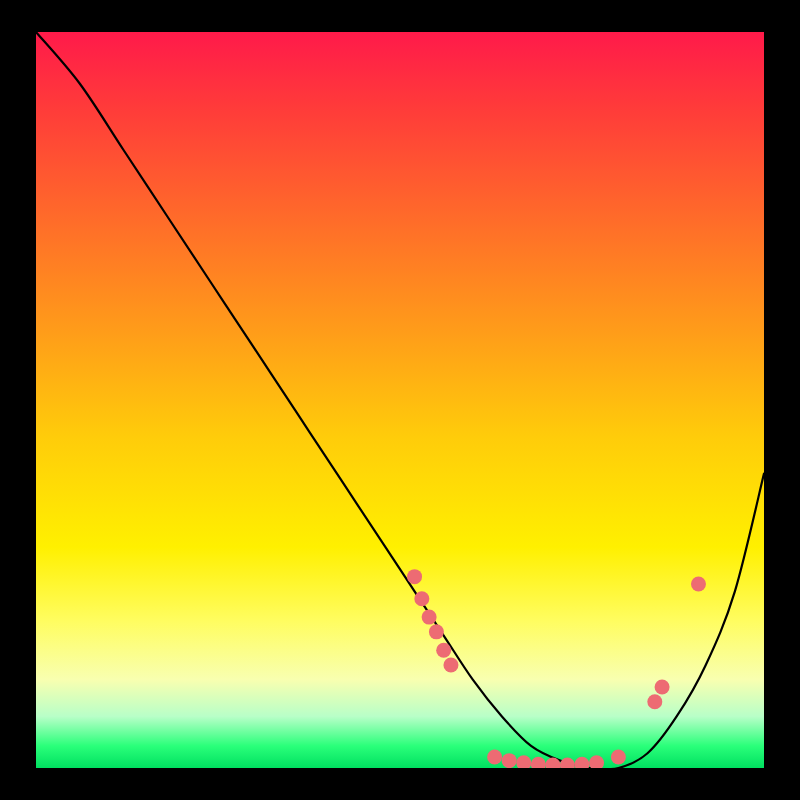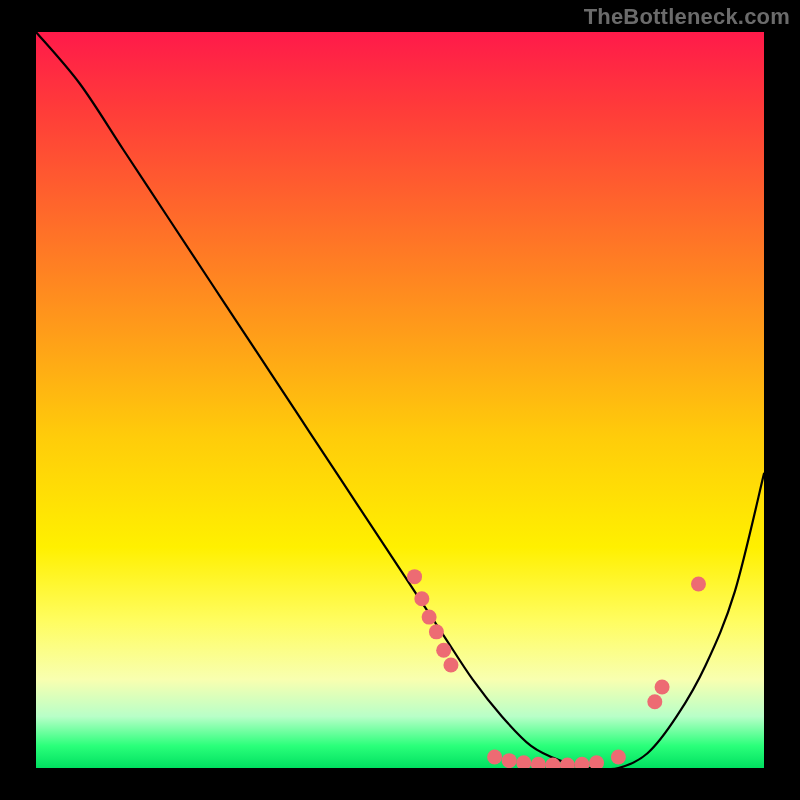--- a/index.html
+++ b/index.html
@@ -58,21 +58,20 @@
     position: absolute;
     inset: 0;
     width: 100%;
     height: 100%;
   }
 </style>
 </head>
 <body>
 
 <div class="frame">
-  <div class="attribution">TheBottleneck.com</div>
 
   <div class="plot-area">
     <div class="gradient-bg"></div>
 
     <svg class="curve" viewBox="0 0 728 736" preserveAspectRatio="none">
       <path id="curve-path" fill="none" stroke="#000000" stroke-width="2.2" stroke-linecap="round" stroke-linejoin="round" d="M 0 0 C 7.28 8.586666666666664, 29.119999999999997 31.893333333333317, 43.68 51.51999999999998 C 58.24 71.14666666666665, 72.8 95.67999999999999, 87.36 117.75999999999999 C 101.92 139.84, 116.47999999999999 161.92000000000002, 131.04 184 C 145.6 206.07999999999998, 160.16 228.15999999999994, 174.72 250.23999999999995 C 189.28 272.31999999999994, 203.84 294.4, 218.4 316.48 C 232.96 338.56000000000006, 247.51999999999998 360.64000000000004, 262.08 382.72 C 276.64 404.8, 291.2 426.88, 305.76 448.96 C 320.32 471.03999999999996, 337.3066666666667 496.80000000000007, 349.44 515.2 C 361.5733333333333 533.6, 368.85333333333335 544.64, 378.56 559.36 C 388.26666666666665 574.08, 397.9733333333334 588.8, 407.68000000000006 603.52 C 417.3866666666667 618.24, 427.09333333333336 634.1866666666667, 436.8 647.6800000000001 C 446.50666666666666 661.1733333333334, 456.21333333333337 673.44, 465.92 684.48 C 475.62666666666667 695.52, 485.33333333333337 706.56, 495.04 713.92 C 504.74666666666667 721.28, 514.4533333333333 724.96, 524.16 728.64 C 533.8666666666667 732.3199999999999, 543.5733333333333 734.7733333333333, 553.28 736 C 562.9866666666667 737.2266666666667, 572.6933333333333 738.4533333333334, 582.4 736 C 592.1066666666667 733.5466666666666, 601.8133333333333 729.8666666666667, 611.52 721.28 C 621.2266666666667 712.6933333333333, 630.9333333333333 699.2, 640.64 684.48 C 650.3466666666667 669.76, 660.0533333333333 653.8133333333334, 669.76 632.96 C 679.4666666666667 612.1066666666667, 689.1733333333333 591.2533333333333, 698.88 559.36 C 708.5866666666667 527.4666666666667, 723.1466666666666 461.22666666666663, 728 441.59999999999997"></path>
       <g id="dots-group">
           <circle cx="378.56" cy="544.64" r="7.5" fill="#ed6b73"></circle>
           <circle cx="385.84000000000003" cy="566.72" r="7.5" fill="#ed6b73"></circle>
           <circle cx="393.12" cy="585.12" r="7.5" fill="#ed6b73"></circle>

